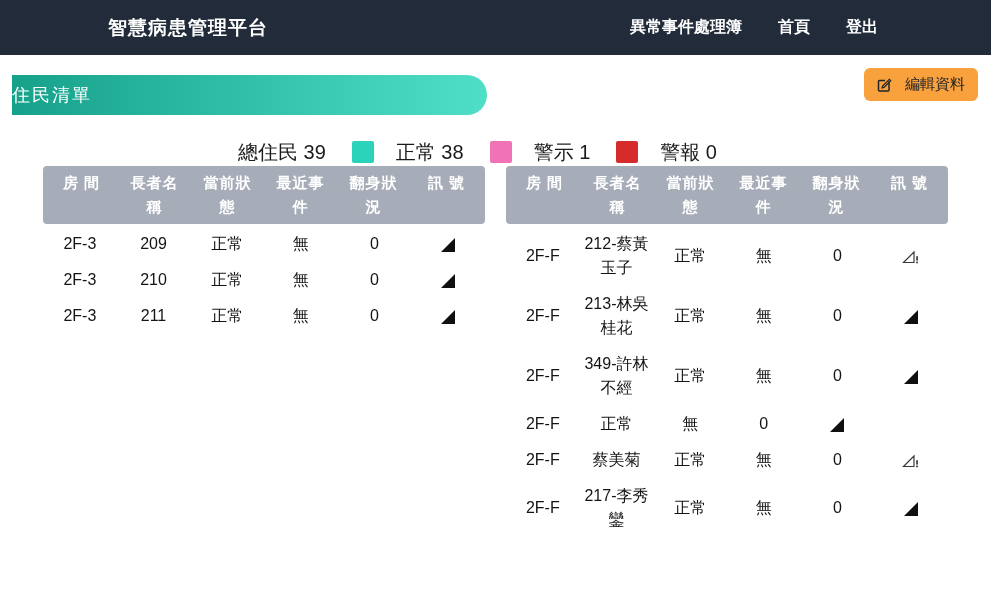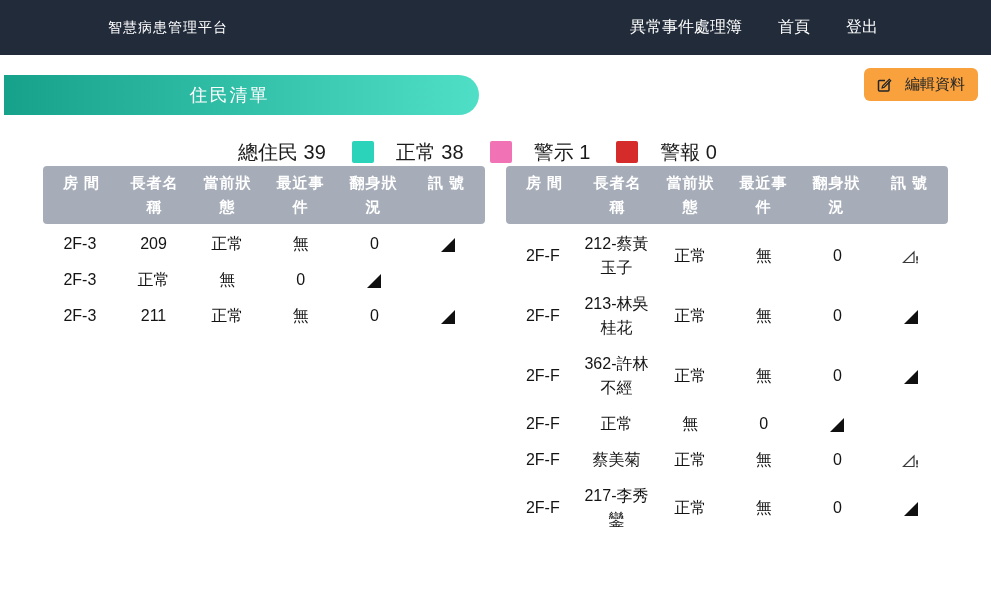--- a/index.html
+++ b/index.html
@@ -17,30 +17,30 @@
   body{
     font-family:"Liberation Sans","DejaVu Sans",sans-serif;
     background:#ffffff;color:#1a1a1a;overflow:hidden;position:relative;
   }
   
   .app-header{
     height:55px;background:var(--header-bg);
     display:flex;align-items:center;justify-content:space-between;
     padding:0 113px 0 108px;
   }
-  .app-title{color:#ffffff;font-size:14px;font-weight:normal;letter-spacing:1px;text-align:center;}
+  .app-title{color:#ffffff;font-size:19px;font-weight:bold;letter-spacing:1px;text-align:center;}
   .nav{display:flex;align-items:center;gap:36px;}
-  .nav-item{color:#ffffff;font-size:16px;font-weight:normal;cursor:pointer;white-space:nowrap;}
+  .nav-item{color:#ffffff;font-size:16px;font-weight:bold;cursor:pointer;white-space:nowrap;}
   
   .banner-row{position:relative;height:60px;}
   .banner{
-    position:absolute;left:4px;top:20px;width:475px;height:40px;
+    position:absolute;left:12px;top:20px;width:475px;height:40px;
     background:linear-gradient(90deg,var(--banner-start),var(--banner-end));
     border-radius:0 20px 20px 0;
-    display:flex;align-items:center;justify-content:center;
+    display:flex;align-items:center;justify-content:flex-start;
     padding-right:24px;
   }
   .banner-title{color:#ffffff;font-size:18px;letter-spacing:2px;}
   .edit-button{
     position:absolute;top:13px;right:13px;height:33px;
     background:var(--edit-bg);border:none;border-radius:6px;
     display:flex;align-items:center;gap:12px;padding:0 13px;
     font-family:inherit;font-size:15px;color:#212529;cursor:pointer;
   }
   
@@ -133,20 +133,21 @@
           <div class="td name"><span>209</span></div>
           <div class="td"><span>正常</span></div>
           <div class="td"><span>無</span></div>
           <div class="td"><span>0</span></div>
           <div class="td signal"><svg width="17" height="16" viewBox="0 0 17 16">
               <polygon points="1,15 15,15 15,1" fill="#101010"></polygon>
             </svg></div>
         </div>
         <div class="tr">
           <div class="td"><span>2F-3</span></div>
+          <div class="td name"><span>210</span></div>
           <div class="td"><span>正常</span></div>
           <div class="td"><span>無</span></div>
           <div class="td"><span>0</span></div>
           <div class="td signal"><svg width="17" height="16" viewBox="0 0 17 16">
               <polygon points="1,15 15,15 15,1" fill="#101010"></polygon>
             </svg></div>
         </div>
         <div class="tr">
           <div class="td"><span>2F-3</span></div>
           <div class="td name"><span>211</span></div>
@@ -186,21 +187,21 @@
           <div class="td name"><span>213-林吳桂花</span></div>
           <div class="td"><span>正常</span></div>
           <div class="td"><span>無</span></div>
           <div class="td"><span>0</span></div>
           <div class="td signal"><svg width="17" height="16" viewBox="0 0 17 16">
               <polygon points="1,15 15,15 15,1" fill="#101010"></polygon>
             </svg></div>
         </div>
         <div class="tr">
           <div class="td"><span>2F-F</span></div>
-          <div class="td name"><span>362-許林不經</span></div>
+          <div class="td name"><span>349-許林不經</span></div>
           <div class="td"><span>正常</span></div>
           <div class="td"><span>無</span></div>
           <div class="td"><span>0</span></div>
           <div class="td signal"><svg width="17" height="16" viewBox="0 0 17 16">
               <polygon points="1,15 15,15 15,1" fill="#101010"></polygon>
             </svg></div>
         </div>
         <div class="tr">
           <div class="td"><span>2F-F</span></div>
           <div class="td"><span>正常</span></div>

